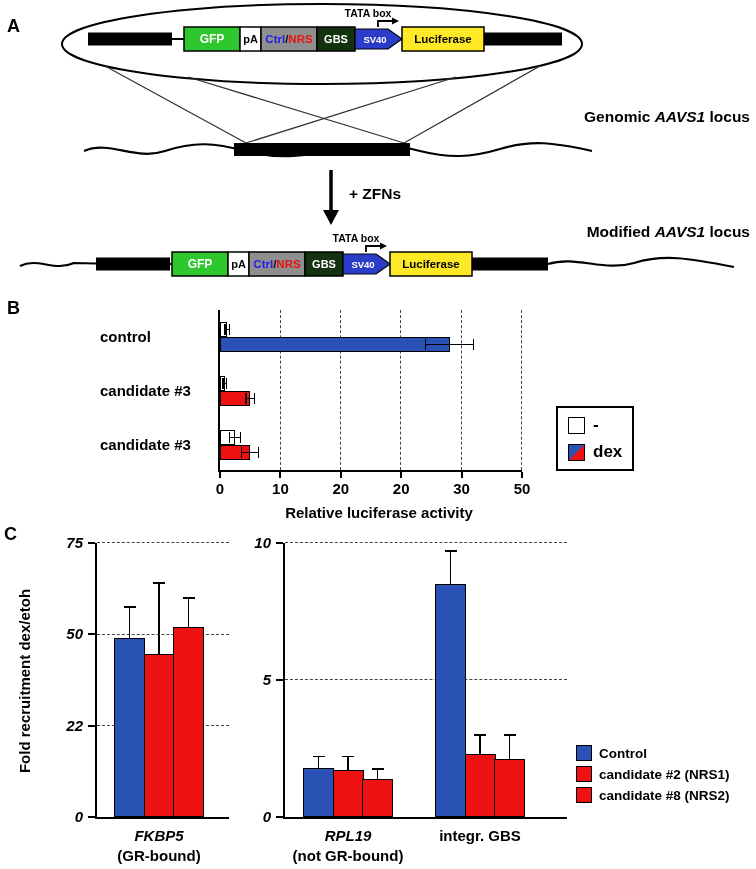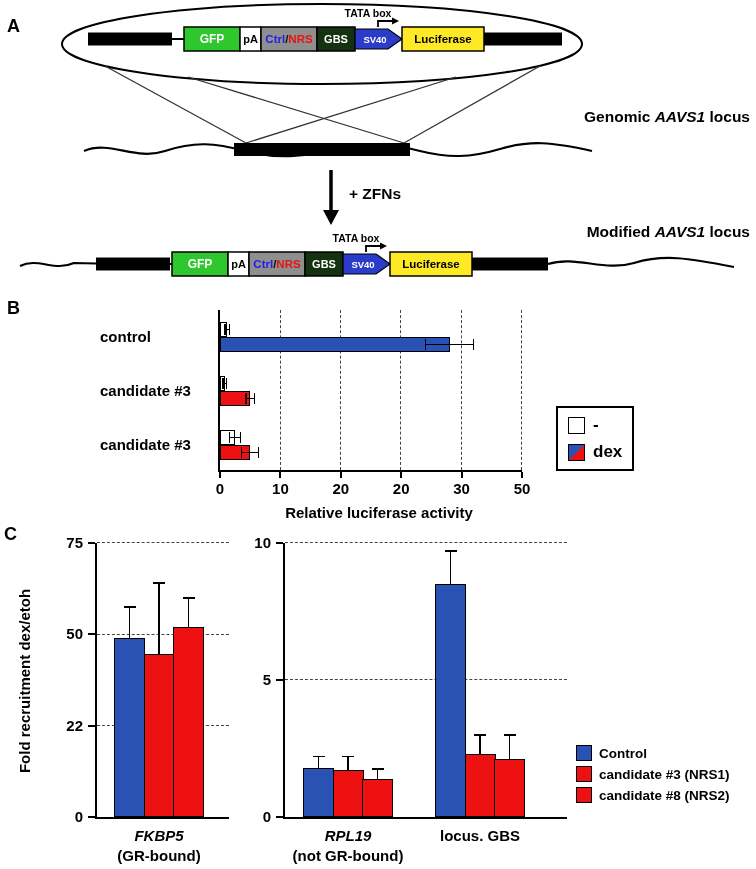--- a/index.html
+++ b/index.html
@@ -10,21 +10,21 @@
   .plot{position:absolute;border-left:2px solid #000;border-bottom:2px solid #000;}
   #plotB{left:218px;top:310px;width:302px;height:160px;}
   #plotC1{left:95px;top:543px;width:132px;height:274px;}
   #plotC2{left:283px;top:543px;width:282px;height:274px;}
   .gridline-v{position:absolute;top:0;height:100%;width:0;border-left:1.5px dashed #444;}
   .gridline-h{position:absolute;left:0;width:100%;height:0;border-top:1.5px dashed #444;}
   .bar{position:absolute;box-sizing:border-box;border:1.5px solid #000;}
   .errline{position:absolute;background:#000;}
   .cat-label{position:absolute;font-weight:bold;font-size:15px;text-align:left;}
   .tick-label{position:absolute;font-weight:bold;font-size:15px;text-align:center;}
-  .tick-label-y{position:absolute;font-weight:bold;font-size:15px;text-align:right;}
+  .tick-label-y{position:absolute;font-weight:bold;font-size:15px;text-align:right;font-style:italic;}
   .tick-mark{position:absolute;background:#000;}
   .axis-title{position:absolute;font-weight:bold;font-size:15px;text-align:center;}
   .group-label{position:absolute;font-weight:bold;font-size:15px;text-align:center;white-space:nowrap;}
   .ylabel-rot{position:absolute;left:16px;top:818px;width:274px;transform-origin:0 0;
               transform:rotate(-90deg);text-align:center;font-weight:bold;font-size:15px;}
   .legendB{position:absolute;left:556px;top:406px;border:2px solid #000;background:#fff;
            padding:7px 10px;display:flex;flex-direction:column;gap:7px;}
   .legend-rowB{display:flex;align-items:center;gap:8px;font-weight:bold;font-size:17px;}
   .swatchB{width:17px;height:17px;border:1.5px solid #000;box-sizing:border-box;flex:0 0 auto;background:#fff;}
   .legendC{position:absolute;left:576px;top:745px;display:flex;flex-direction:column;gap:5px;}
@@ -213,31 +213,31 @@
       <div class="group-label" style="left: -12px; top: 304px; width: 150px;">(not GR-bound)</div>
       <div class="bar" style="left: 150px; top: 41.1px; width: 31px; height: 232.9px; background: rgb(42, 81, 180);"></div>
       <div class="errline" style="left: 164.75px; top: 8.22px; width: 1.5px; height: 32.88px;"></div>
       <div class="errline" style="left: 159.5px; top: 7.47px; width: 12px; height: 1.5px;"></div>
       <div class="bar" style="left: 179.5px; top: 210.98px; width: 31px; height: 63.02px; background: rgb(238, 17, 17);"></div>
       <div class="errline" style="left: 194.25px; top: 191.8px; width: 1.5px; height: 19.18px;"></div>
       <div class="errline" style="left: 189px; top: 191.05px; width: 12px; height: 1.5px;"></div>
       <div class="bar" style="left: 209px; top: 216.46px; width: 31px; height: 57.54px; background: rgb(238, 17, 17);"></div>
       <div class="errline" style="left: 223.75px; top: 191.8px; width: 1.5px; height: 24.66px;"></div>
       <div class="errline" style="left: 218.5px; top: 191.05px; width: 12px; height: 1.5px;"></div>
-      <div class="group-label" style="left: 120px; top: 284px; width: 150px;">locus. GBS</div>
+      <div class="group-label" style="left: 120px; top: 284px; width: 150px;">integr. GBS</div>
     </div>
 
   <div class="legendC">
     <div class="legend-rowC">
       <span class="swatchC" style="background: rgb(42, 81, 180);"></span>
       <span>Control</span>
     </div>
     <div class="legend-rowC">
       <span class="swatchC" style="background: rgb(238, 17, 17);"></span>
-      <span>candidate #3 (NRS1)</span>
+      <span>candidate #2 (NRS1)</span>
     </div>
     <div class="legend-rowC">
       <span class="swatchC" style="background: rgb(238, 17, 17);"></span>
       <span>candidate #8 (NRS2)</span>
     </div>
   </div>
 
 </div>
 
 </body></html>

